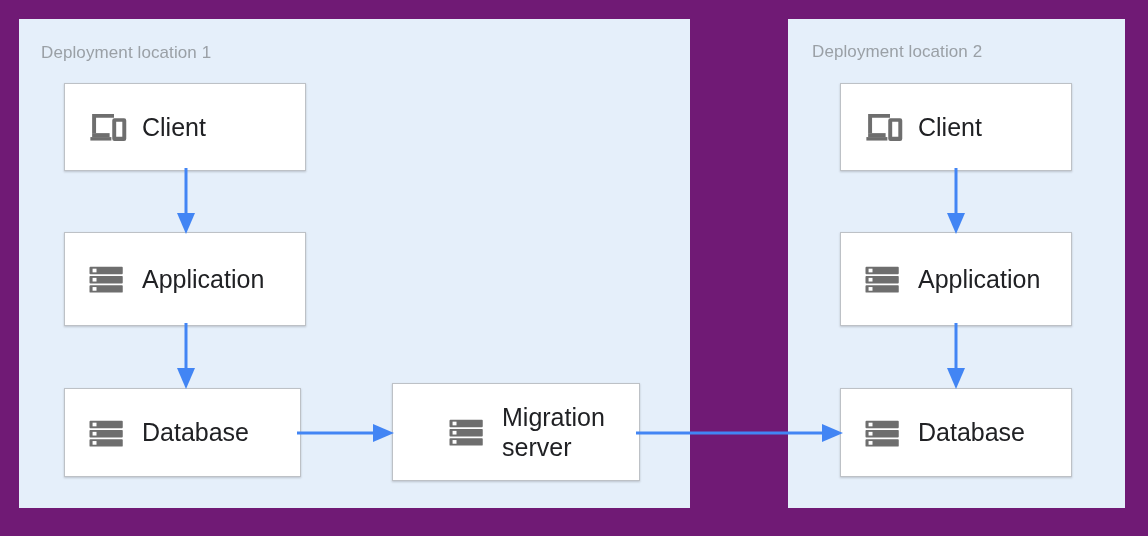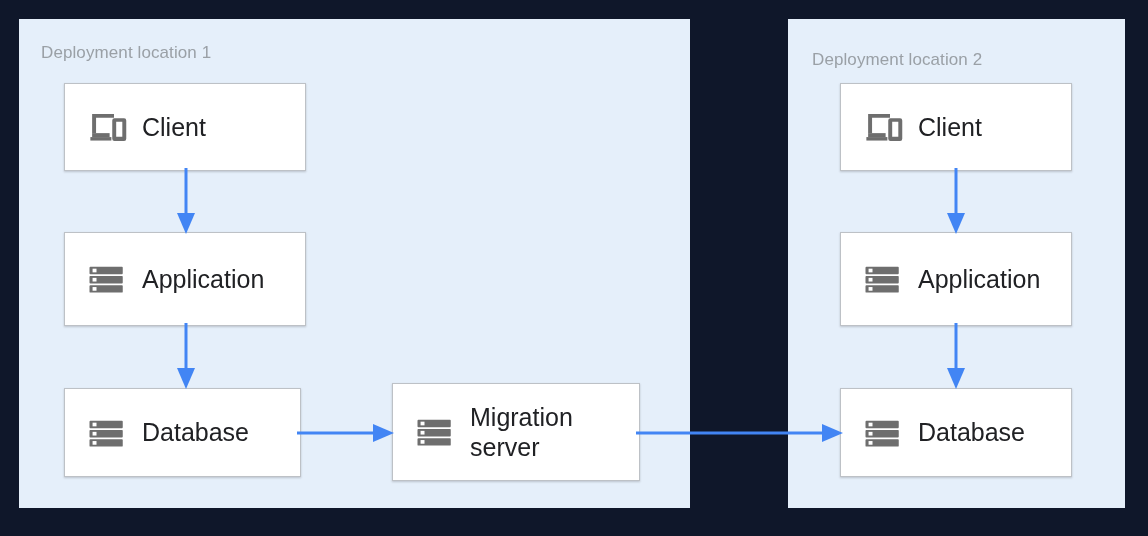--- a/index.html
+++ b/index.html
@@ -7,40 +7,40 @@
     width: 1148px;
     height: 536px;
     background: #ffffff;
     font-family: "Liberation Sans", sans-serif;
     overflow: hidden;
   }
   #diagram {
     position: relative;
     width: 1148px;
     height: 536px;
-    background: #0f172a;
+    background: #701a75;
   }
 
   
   .panel {
     position: absolute;
     background: #E5EFFA;
   }
   #panel-left  { left: 19px;  top: 19px; width: 671px; height: 489px; }
   #panel-right { left: 788px; top: 19px; width: 337px; height: 489px; }
 
   .panel-label {
     position: absolute;
     font-size: 17px;
     color: #9AA0A6;
     white-space: nowrap;
     letter-spacing: 0.1px;
   }
   #label-left  { left: 41px;  top: 43px; }
-  #label-right { left: 812px; top: 50px; }
+  #label-right { left: 812px; top: 42px; }
 
   
   .node {
     position: absolute;
     background: #ffffff;
     border: 1px solid #BDC1C6;
     box-shadow: 0 1px 2px rgba(60,64,67,0.25);
     display: flex;
     align-items: center;
   }
@@ -57,21 +57,21 @@
     color: #202124;
     line-height: 1.22;
     white-space: pre-line;
     text-align: left;
   }
 
   
   #node-client-1 { left: 64px; top: 83px;  width: 242px; height: 88px; }
   #node-app-1    { left: 64px; top: 232px; width: 242px; height: 94px; }
   #node-db-1     { left: 64px; top: 388px; width: 237px; height: 89px; }
-  #node-migration{ left: 392px; top: 383px; width: 248px; height: 98px; }
+  #node-migration{ left: 392px; top: 383px; width: 248px; height: 98px; padding-left: 32px; }
 
   
   #node-client-2 { left: 840px; top: 83px;  width: 232px; height: 88px; }
   #node-app-2    { left: 840px; top: 232px; width: 232px; height: 94px; }
   #node-db-2     { left: 840px; top: 388px; width: 232px; height: 89px; }
 
   
   .arrow { position: absolute; overflow: visible; }
   #arrow-c1-a1 { left: 170px; top: 168px; width: 32px; height: 68px; }
   #arrow-a1-d1 { left: 170px; top: 323px; width: 32px; height: 68px; }

